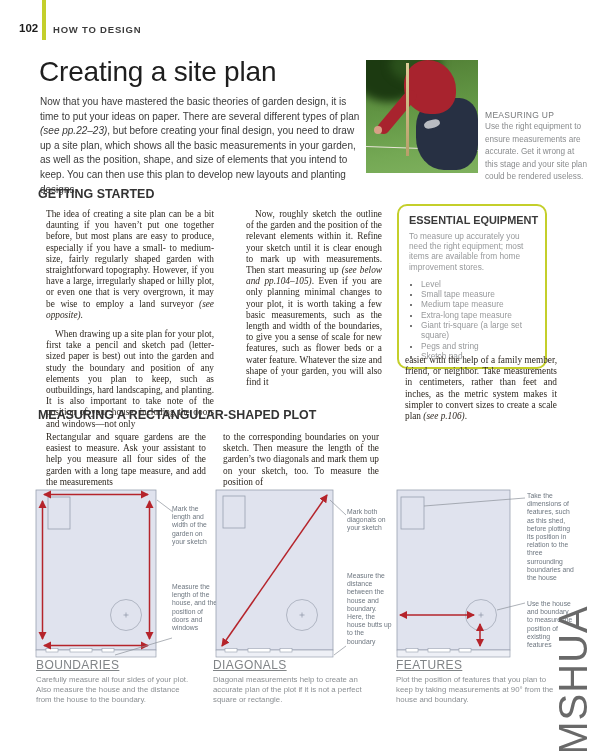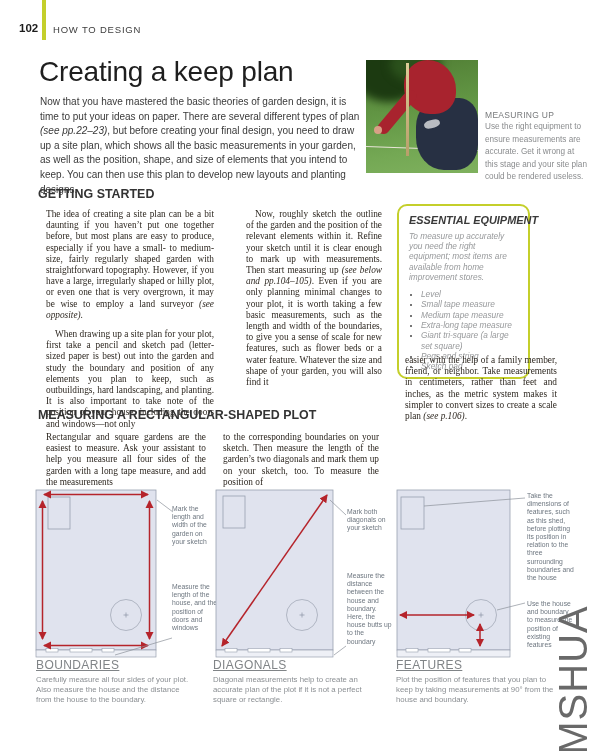--- a/index.html
+++ b/index.html
@@ -5,21 +5,21 @@
   :root{
     --accent:#c4cf2b; --arrow:#b5242b; --plot_fill:#e0e3ee;
   }
   html,body{margin:0;padding:0;background:#fff;}
   #page{position:relative;width:600px;height:751px;background:#fff;overflow:hidden;
         font-family:"Liberation Sans",sans-serif;color:#333;}
   .abs{position:absolute;}
   
   .pagenum{font-size:11.5px;font-weight:bold;color:#1c1c1c;}
   .accent-bar{width:3.5px;background:var(--accent);}
-  .booktitle{font-size:9.5px;font-weight:normal;letter-spacing:.8px;color:#3c3c3c;}
+  .booktitle{font-size:9.5px;font-weight:bold;letter-spacing:.8px;color:#3c3c3c;}
   
   .title{font-size:28px;font-weight:400;color:#1e1e1e;letter-spacing:-.2px;}
   .intro{font-size:10px;line-height:14.6px;color:#3a3a3a;}
   .intro em,.serif em{font-style:italic;}
   
   .h-cond{display:inline-block;font-weight:bold;color:#333;white-space:nowrap;
           transform:scaleX(.92);transform-origin:0 50%;}
   .h1c{font-size:13.5px;}
   
   .serif{font-family:"Liberation Serif",serif;font-size:9.3px;line-height:11.2px;
@@ -61,21 +61,21 @@
 </style>
 </head>
 <body>
 
 <div id="page">
 
   <div class="abs accent-bar" style="left:42px;top:0;height:40px;"></div>
   <div class="abs pagenum" style="left:19px;top:22px;">102</div>
   <div class="abs booktitle" style="left:53px;top:24px;">HOW TO DESIGN</div>
 
-  <div class="abs title" style="left:39px;top:56px;">Creating a keep plan</div>
+  <div class="abs title" style="left:39px;top:56px;">Creating a site plan</div>
   <div class="abs intro" style="left:40px;top:95px;width:320px;"><span>Now that you have mastered the basic theories of garden design, it is time to put your ideas on paper. There are several different types of plan </span><em>(see pp.22–23)</em><span>, but before creating your final design, you need to draw up a site plan, which shows all the basic measurements in your garden, as well as the position, shape, and size of elements that you intend to keep. You can then use this plan to develop new layouts and planting designs.</span></div>
 
   <div class="abs photo" style="left:366px;top:60px;">
     <div class="foliage1"></div>
     <div class="foliage2"></div>
     <div class="string"></div>
     <div class="legs"></div>
     <div class="sole"></div>
     <div class="torso"></div>
     <div class="arm"></div>
@@ -89,21 +89,21 @@
 
   <div class="abs serif" style="left:38px;top:201px;width:184px;">
     <p><span>The idea of creating a site plan can be a bit daunting if you haven’t put one together before, but most plans are easy to produce, especially if you have a small- to medium-size, fairly regularly shaped garden with straightforward topography. However, if you have a large, irregularly shaped or hilly plot, or even one that is very overgrown, it may be wise to employ a land surveyor </span><em>(see opposite)</em><span>.</span></p>
     <p class="ind">When drawing up a site plan for your plot, first take a pencil and sketch pad (letter-sized paper is best) out into the garden and study the boundary and position of any elements you plan to keep, such as outbuildings, hard landscaping, and planting. It is also important to take note of the position of your house, including the doors and windows—not only</p>
   </div>
 
   <div class="abs serif" style="left:238px;top:201px;width:152px;">
     <p class="ind"><span>Now, roughly sketch the outline of the garden and the position of the relevant elements within it. Refine your sketch until it is clear enough to mark up with measurements. Then start measuring up </span><em>(see below and pp.104–105)</em><span>. Even if you are only planning minimal changes to your plot, it is worth taking a few basic measurements, such as the length and width of the boundaries, to give you a sense of scale for new features, such as flower beds or a water feature. Whatever the size and shape of your garden, you will also find it</span></p>
   </div>
 
-  <div class="abs eqbox" style="left:397px;top:204px;width:133px;min-height:134px;font-style:italic;">
+  <div class="abs eqbox" style="left:397px;top:204px;width:150px;min-height:134px;">
     <div class="eqtitle">ESSENTIAL EQUIPMENT</div>
     <div class="eqintro">To measure up accurately you need the right equipment; most items are available from home improvement stores.</div>
     <ul class="eqlist">
       <li>Level</li>
       <li>Small tape measure</li>
       <li>Medium tape measure</li>
       <li>Extra-long tape measure</li>
       <li>Giant tri-square (a large set square)</li>
       <li>Pegs and string</li>
       <li>Sketch pad</li>

